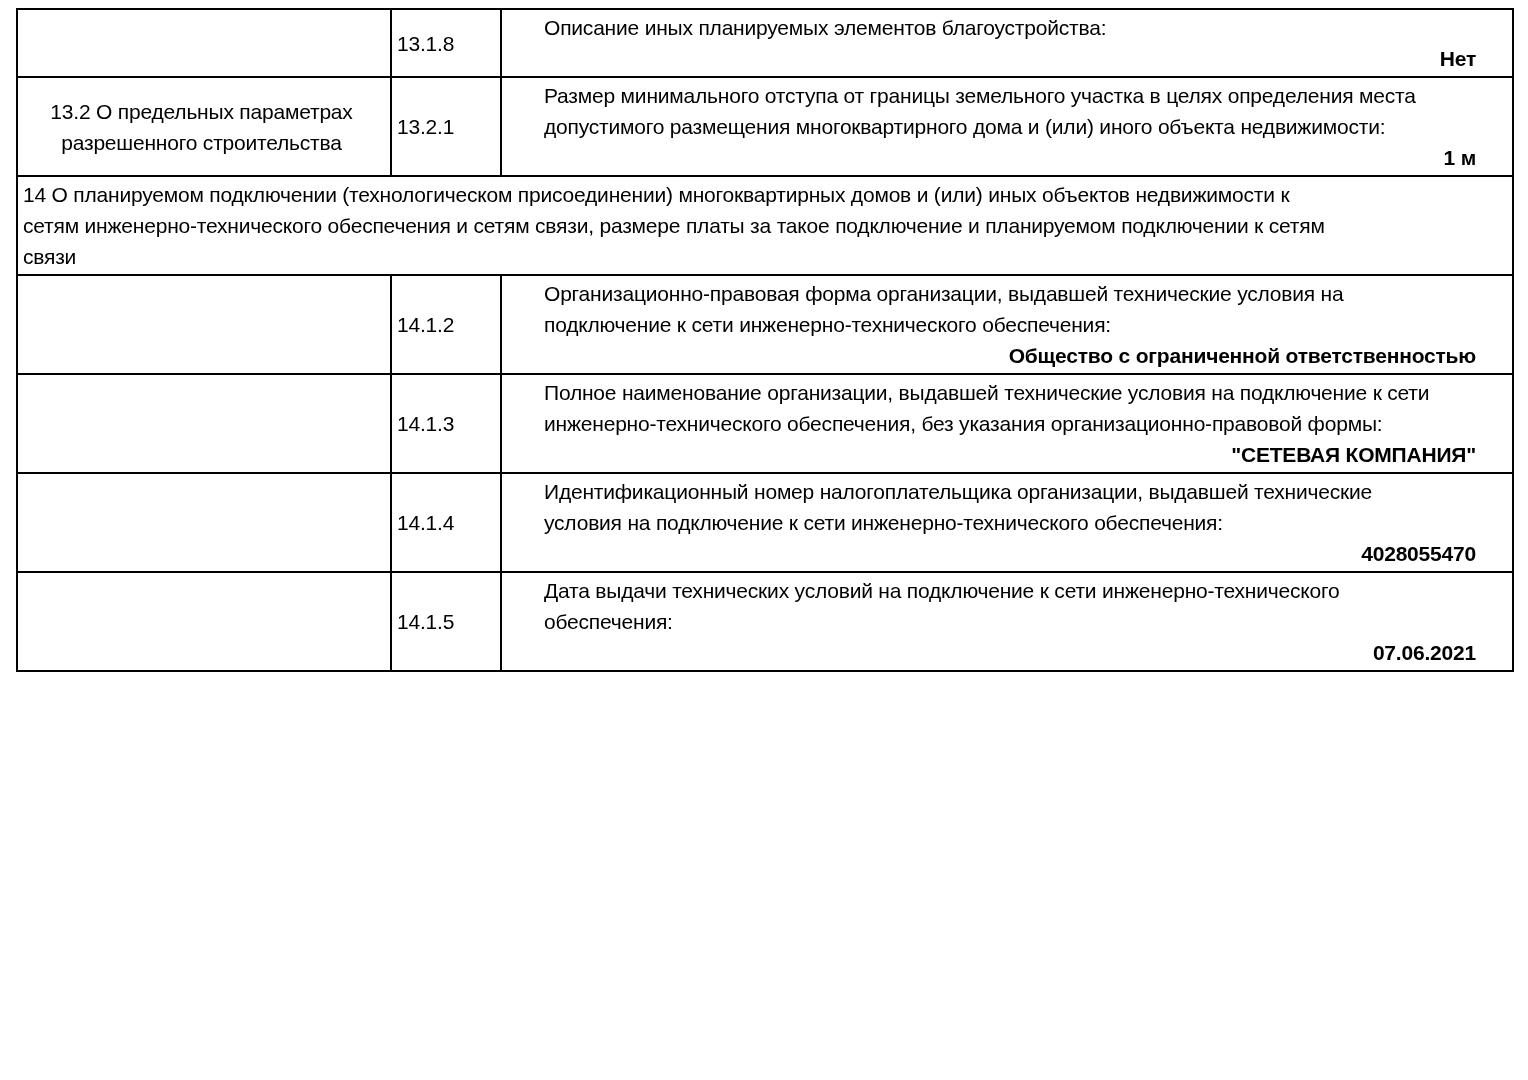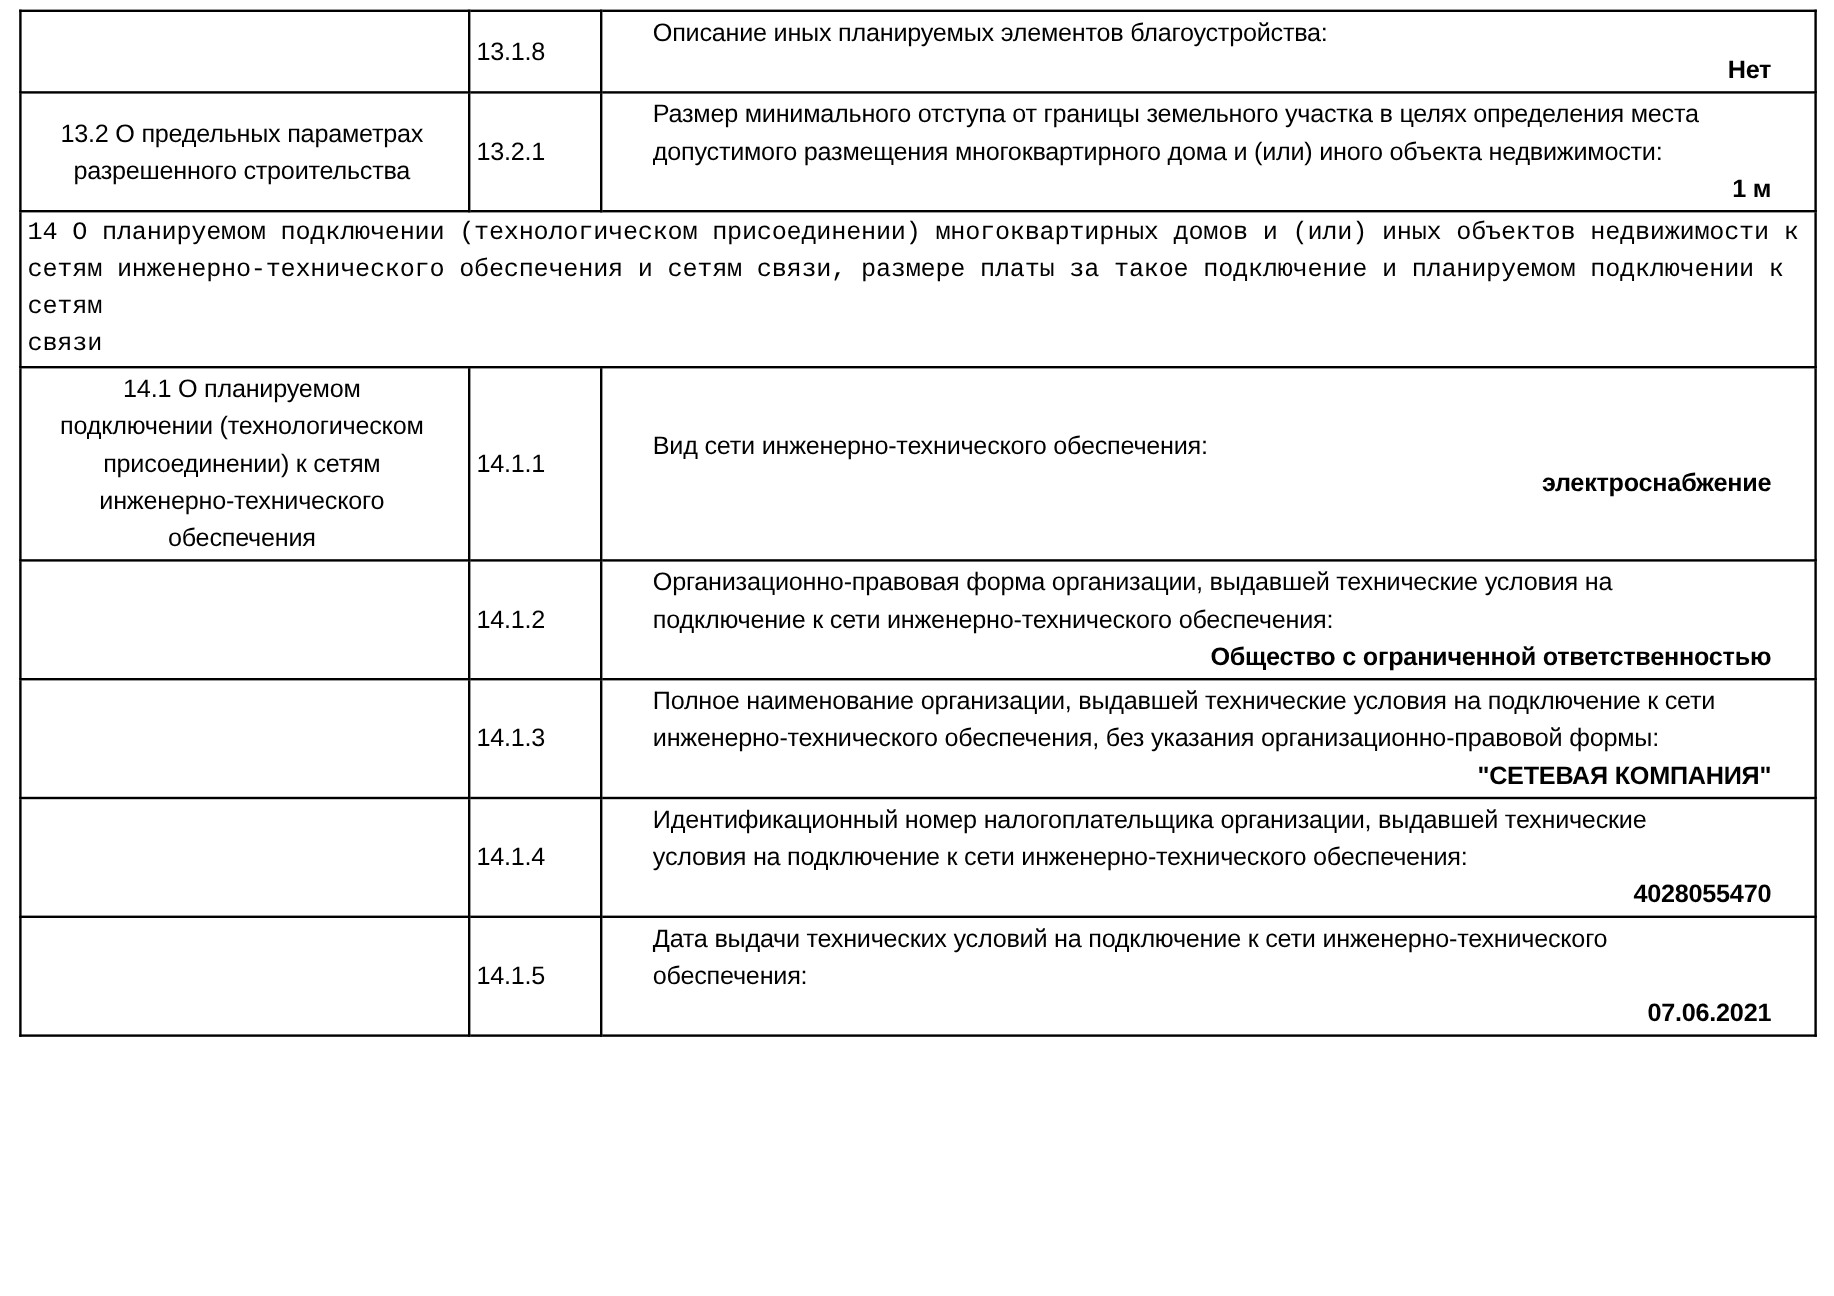--- a/index.html
+++ b/index.html
@@ -28,21 +28,21 @@
     padding: 2px 5px 2px 5px;
     overflow: hidden;
   }
   td.left-cell { padding-right: 10px; white-space: pre-line; text-align: center; }
   td.code-cell { padding-right: 4px; }
   td.content-cell { padding-right: 36px; padding-left: 42px; }
   td.section-cell { padding-right: 8px; white-space: pre-line; }
   .q { white-space: pre-line; }
   .a { white-space: pre-line; font-weight: bold; text-align: right; }
   tr.h66  { height: 66px; }
-  tr.h94  { height: 94px; font-family: Liberation Mono, monospace; }
+  tr.h94  { height: 94px; }
   tr.h96  { height: 96px; }
   tr.h156 { height: 156px; }
 </style>
 </head>
 <body>
 
 <table class="decl">
   <colgroup>
       <col class="c1">
       <col class="c2">
@@ -71,32 +71,20 @@
 
 
 
 
     <tr class="h94">
       <td class="section-cell" colspan="3">14 О планируемом подключении (технологическом присоединении) многоквартирных домов и (или) иных объектов недвижимости к
 сетям инженерно-технического обеспечения и сетям связи, размере платы за такое подключение и планируемом подключении к сетям
 связи</td>
     </tr>
 
-    <tr class="h156">
-      <td class="left-cell">14.1 О планируемом
-подключении (технологическом
-присоединении) к сетям
-инженерно-технического
-обеспечения</td>
-      <td class="code-cell">14.1.1</td>
-      <td class="content-cell">
-        <div class="q">Вид сети инженерно-технического обеспечения:</div>
-        <div class="a">электроснабжение</div>
-      </td>
-    </tr>
 
     <tr class="h96">
       <td class="left-cell"></td>
       <td class="code-cell">14.1.2</td>
       <td class="content-cell">
         <div class="q">Организационно-правовая форма организации, выдавшей технические условия на
 подключение к сети инженерно-технического обеспечения:</div>
         <div class="a">Общество с ограниченной ответственностью</div>
       </td>
     </tr>

